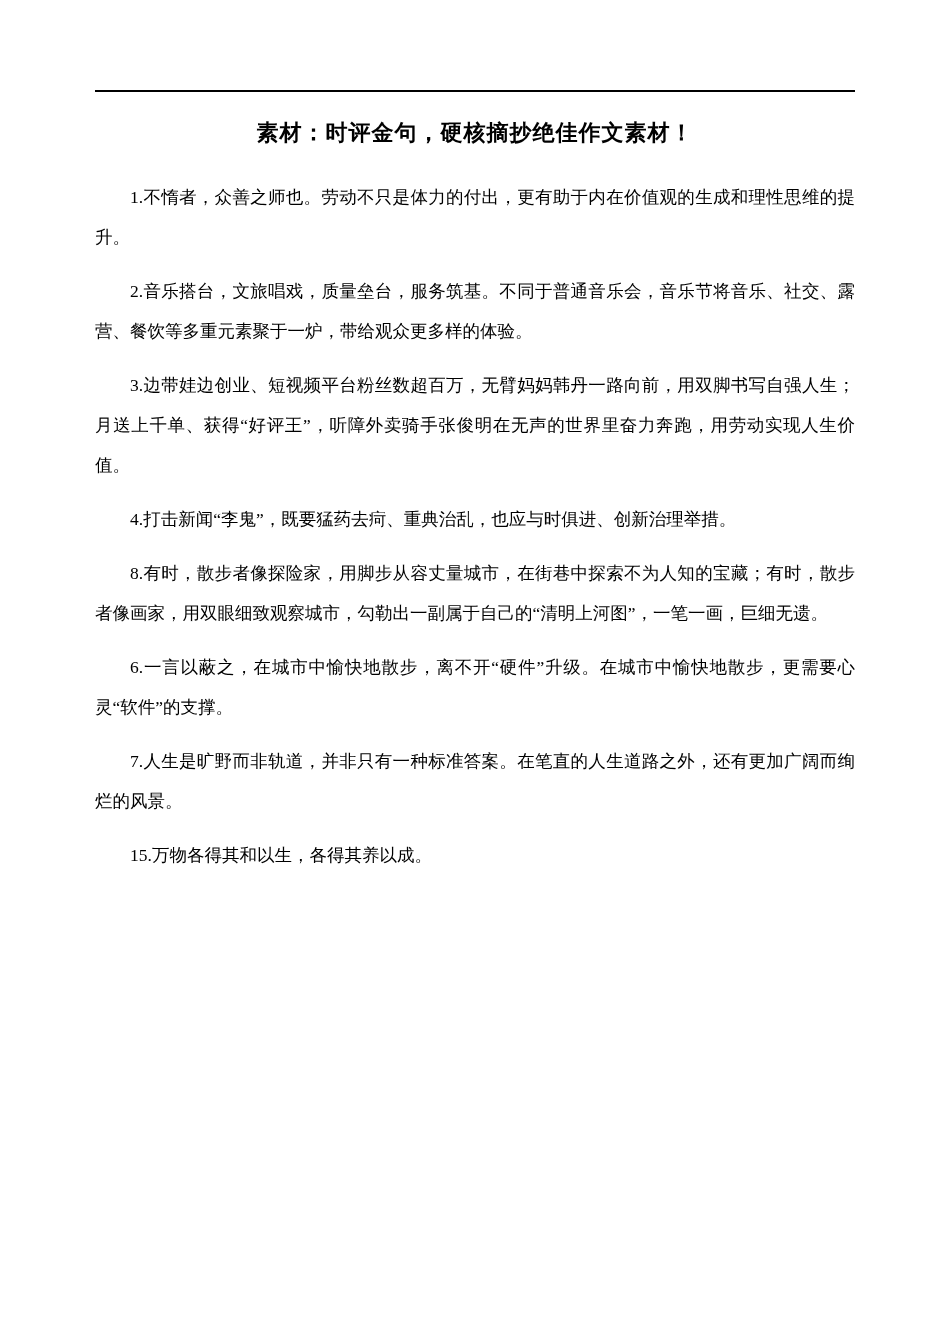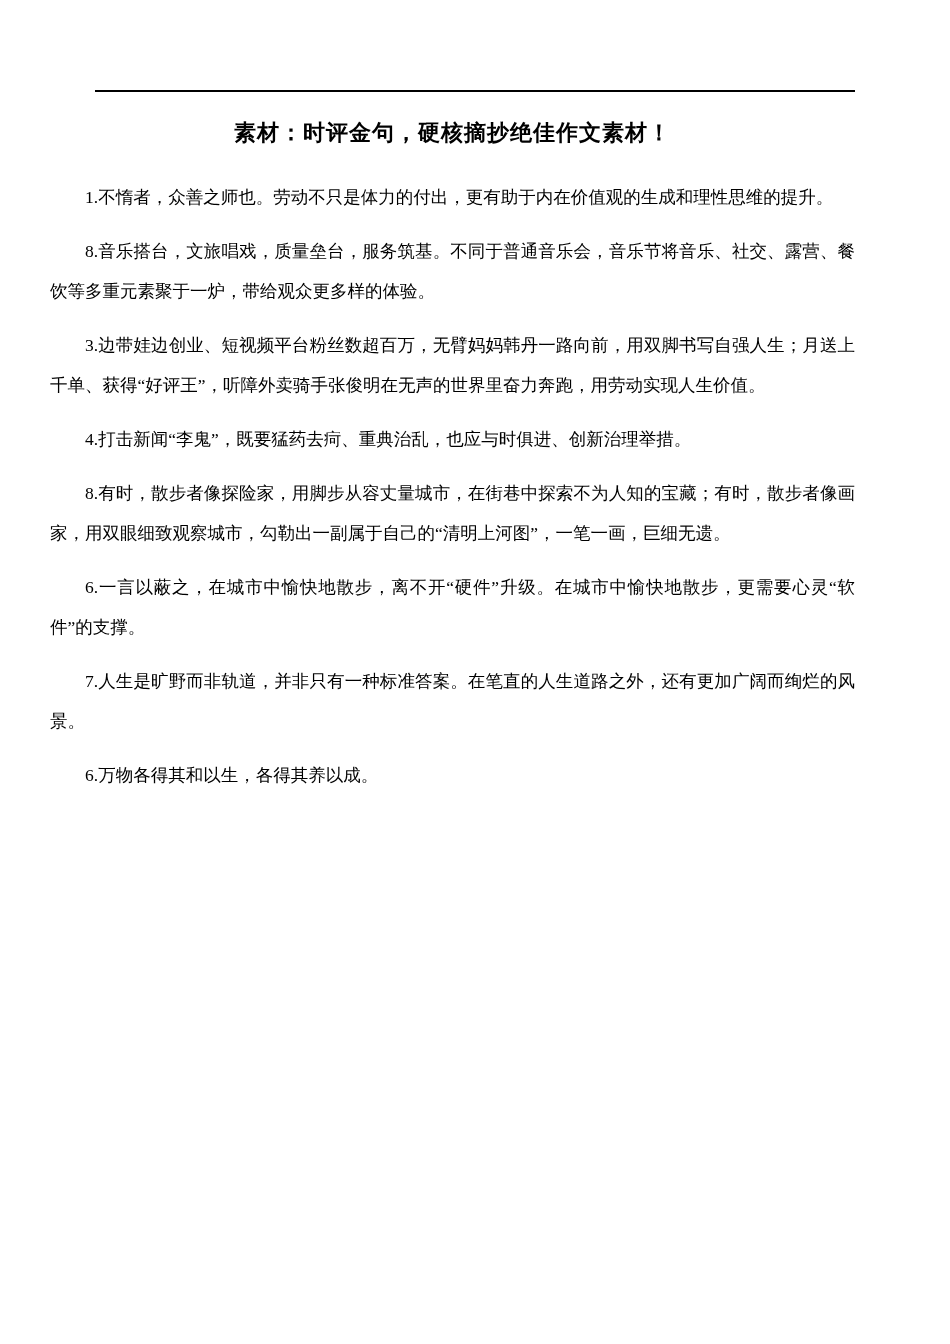--- a/index.html
+++ b/index.html
@@ -12,21 +12,21 @@
     width: 950px;
     height: 1344px;
     font-family: "Liberation Serif", "DejaVu Serif", serif;
     color: #000000;
   }
   .page {
     position: relative;
     width: 950px;
     height: 1344px;
     overflow: hidden;
-    padding: 92px 95px 40px 50px;
+    padding: 92px 95px 40px 95px;
   }
   .header-rule {
     position: absolute;
     top: 90px;
     left: 95px;
     right: 95px;
     height: 0;
     border-top: 2px solid #000000;
   }
   .doc-title {
@@ -48,22 +48,22 @@
   }
 </style>
 </head>
 <body>
 
 <div class="page">
   <div class="header-rule"></div>
   <h1 class="doc-title">素材：时评金句，硬核摘抄绝佳作文素材！</h1>
   <div class="doc-body">
     <p>1.不惰者，众善之师也。劳动不只是体力的付出，更有助于内在价值观的生成和理性思维的提升。</p>
-    <p>8.音乐搭台，文旅唱戏，质量垒台，服务筑基。不同于普通音乐会，音乐节将音乐、社交、露营、餐饮等多重元素聚于一炉，带给观众更多样的体验。</p>
+    <p>2.音乐搭台，文旅唱戏，质量垒台，服务筑基。不同于普通音乐会，音乐节将音乐、社交、露营、餐饮等多重元素聚于一炉，带给观众更多样的体验。</p>
     <p>3.边带娃边创业、短视频平台粉丝数超百万，无臂妈妈韩丹一路向前，用双脚书写自强人生；月送上千单、获得“好评王”，听障外卖骑手张俊明在无声的世界里奋力奔跑，用劳动实现人生价值。</p>
     <p>4.打击新闻“李鬼”，既要猛药去疴、重典治乱，也应与时俱进、创新治理举措。</p>
     <p>8.有时，散步者像探险家，用脚步从容丈量城市，在街巷中探索不为人知的宝藏；有时，散步者像画家，用双眼细致观察城市，勾勒出一副属于自己的“清明上河图”，一笔一画，巨细无遗。</p>
     <p>6.一言以蔽之，在城市中愉快地散步，离不开“硬件”升级。在城市中愉快地散步，更需要心灵“软件”的支撑。</p>
     <p>7.人生是旷野而非轨道，并非只有一种标准答案。在笔直的人生道路之外，还有更加广阔而绚烂的风景。</p>
-    <p>6.万物各得其和以生，各得其养以成。</p>
+    <p>15.万物各得其和以生，各得其养以成。</p>
 
   </div>
 </div>
 
 </body></html>

